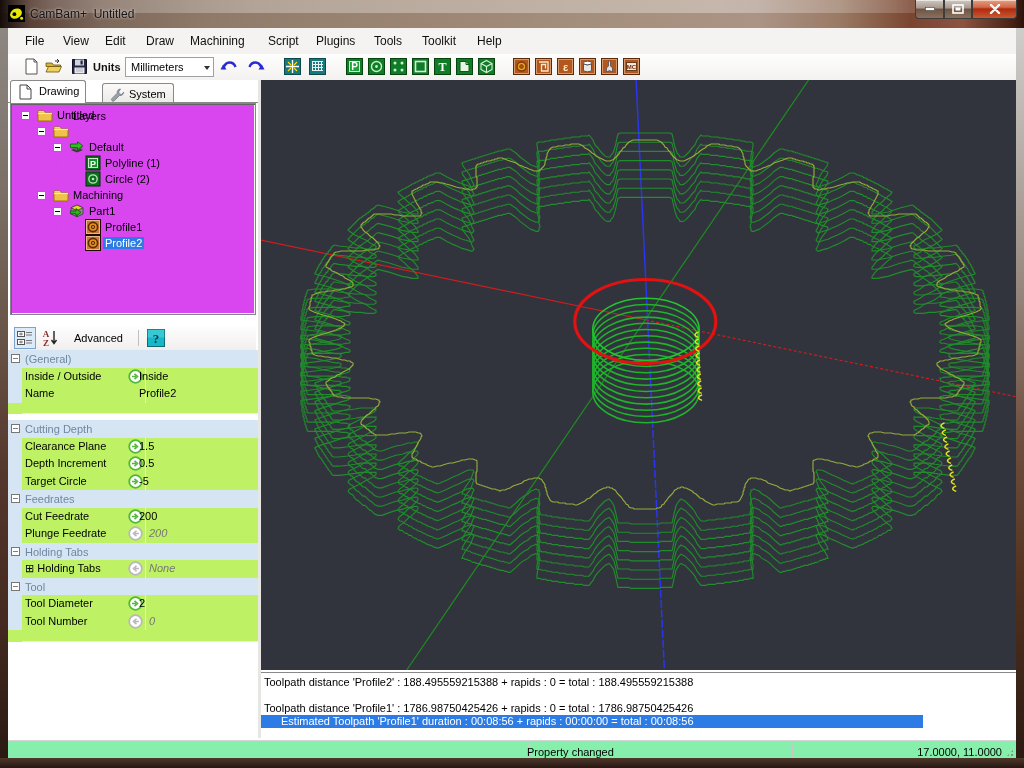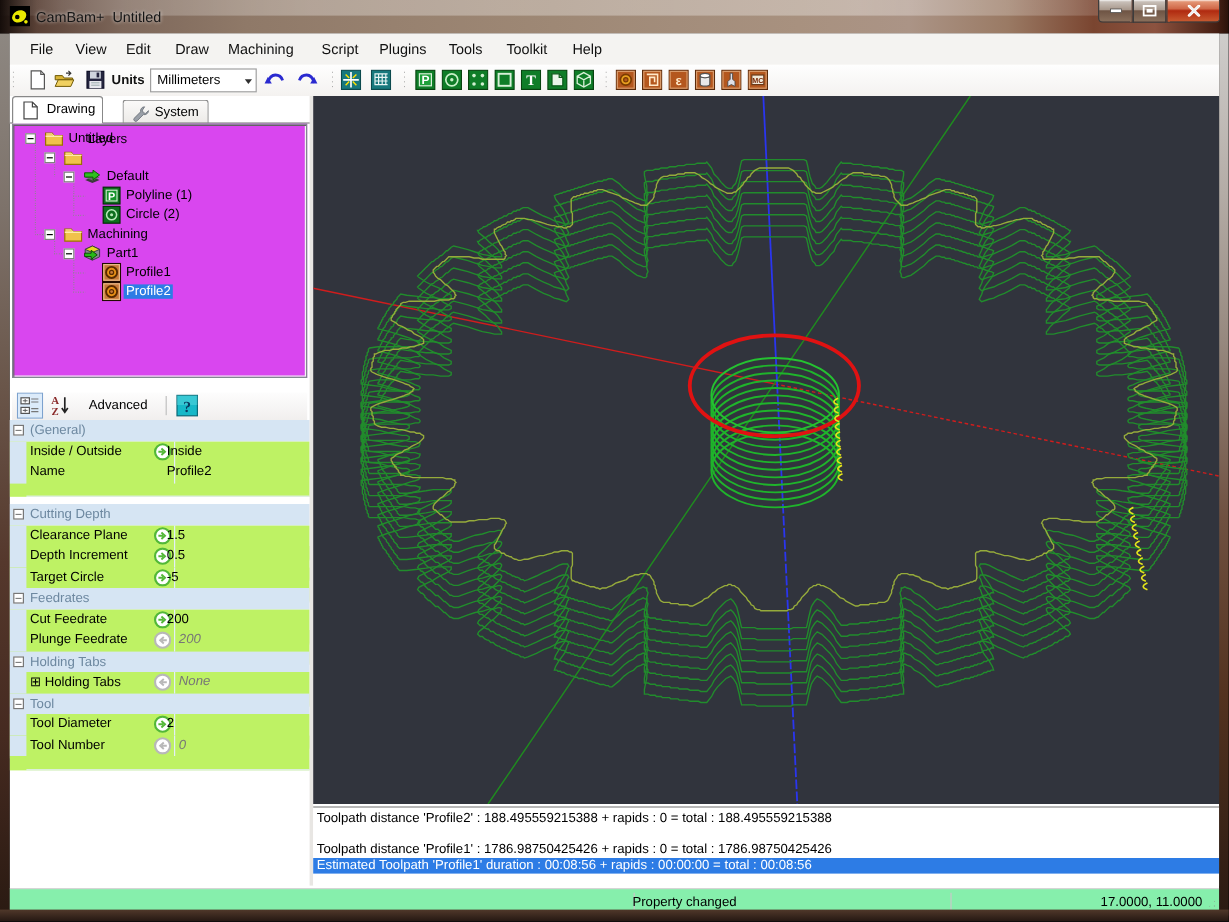--- a/index.html
+++ b/index.html
@@ -54,21 +54,21 @@
 .prow .val{position:absolute;left:131px;top:2px;color:#000}
 .prow .vdflt{position:absolute;left:141px;top:2px;color:#777;font-style:italic}
 .prow::after{content:"";position:absolute;left:14px;right:0;bottom:0;height:1px;background:#e3eef8}
 .prow .vline{position:absolute;left:137px;top:0;width:1px;height:17.5px;background:#e3eef8}
 .gicon{position:absolute;left:120px;top:1px;width:15px;height:15px}
 
 #viewport{left:261px;top:80px;width:755px;height:590px;background:#31343d;overflow:hidden}
 #vsplit{left:258px;top:80px;width:3px;height:658px;background:#e8e6e3}
 #logbox{left:261px;top:672px;width:755px;height:66px;background:#fff;border-top:1px solid #898989;color:#000;font-size:11px}
 .logline{position:absolute;left:3px;height:13px;line-height:13px;white-space:nowrap}
-.logsel{left:0;width:755px;background:#2d7ce5;color:#fff;padding-left:3px}
+.logsel{left:0;width:662px;background:#2d7ce5;color:#fff;padding-left:20px}
 
 #statusbar{left:8px;top:740px;width:1008px;height:23px;background:#86efac;border-top:1px solid #d5d5d5}
 .sbdiv{position:absolute;top:3px;width:1px;height:17px;background:#c8c8c8}
 #statusbar span{position:absolute;top:5px;color:#000}
 #grip{position:absolute;right:2px;bottom:2px;width:12px;height:12px;
  background-image:radial-gradient(circle 1.3px at 2px 2px,#8a8a8a 60%,transparent 61%);background-size:4px 4px;
  clip-path:polygon(100% 0,100% 100%,0 100%)}
 </style></head><body>
 <div id="win">
     <div id="titlebar" class="abs"></div>

